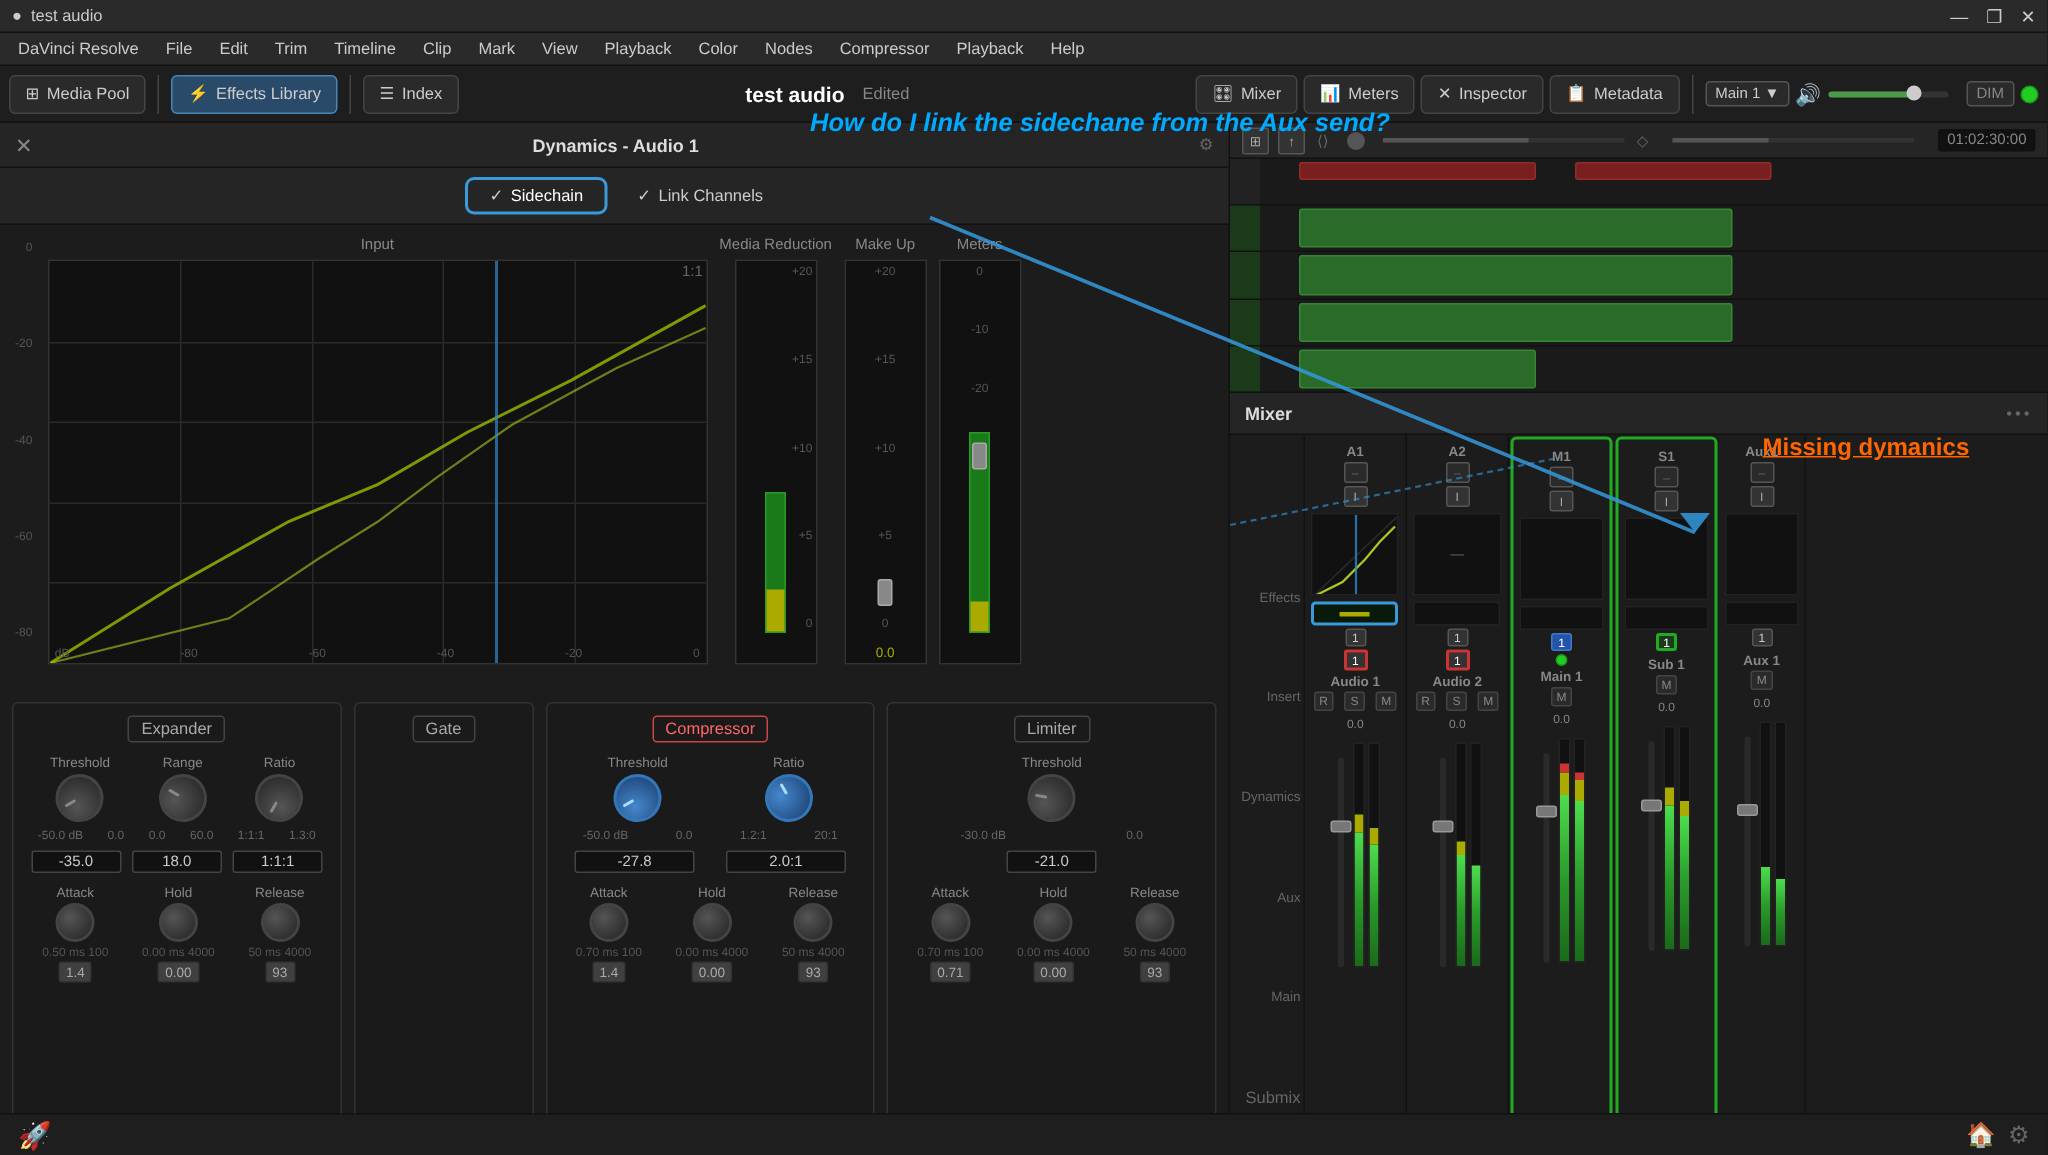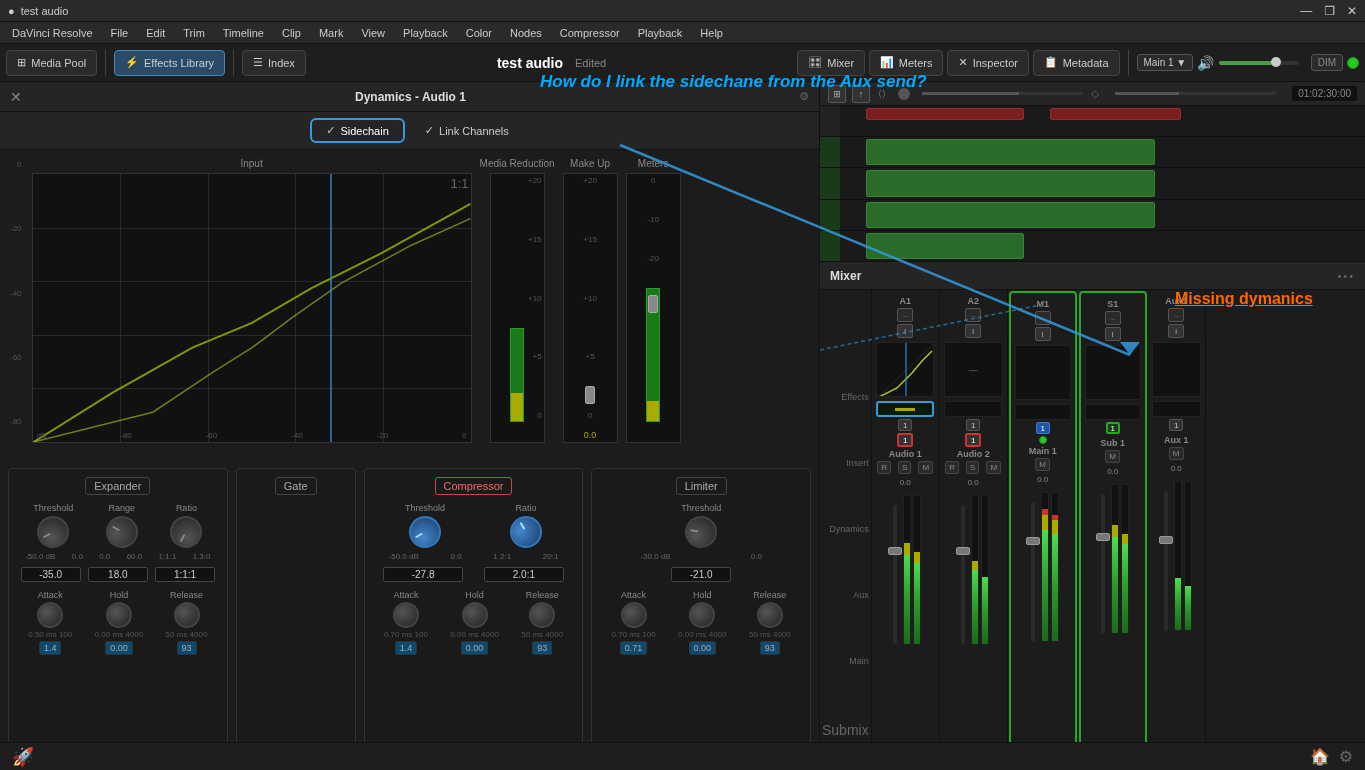--- a/index.html
+++ b/index.html
@@ -300,21 +300,21 @@
       height: 26px;
       border-radius: 50%;
       background: radial-gradient(circle at 35% 35%, #555, #222);
       border: 2px solid #444;
       position: relative;
     }
     .ahr-range { font-size: 8px; color: #555; }
     .ahr-value {
       font-size: 9px;
       color: #aaa;
-      background: #0c4a6e;
+      background: #404040;
       border: 1px solid #333;
       border-radius: 2px;
       padding: 1px 4px;
       text-align: center;
     }
 
     
     #right-panel {
       flex: 1;
       display: flex;
@@ -648,21 +648,21 @@
       height: 270px;
       padding: 2px 2px;
       text-align: right;
     }
 
     
     .ratio-label {
       position: absolute;
       right: 2px;
       top: 2px;
-      font-size: 13px;
+      font-size: 10px;
       color: #666;
     }
 
     
     .blue-vline {
       position: absolute;
       width: 2px;
       height: 100%;
       background: #3388cc;
       left: 68%;
@@ -1148,21 +1148,21 @@
 
       <div class="mixer-channels">
 
         <div style="min-width:50px;display:flex;flex-direction:column;justify-content:space-around;padding:4px 2px;border-right:1px solid #111;">
           <div style="height:14px;"></div>
           <span style="font-size:9px;color:#666;text-align:right;">Effects</span>
           <span style="font-size:9px;color:#666;text-align:right;">Insert</span>
           <span style="font-size:9px;color:#666;text-align:right;">Dynamics</span>
           <span style="font-size:9px;color:#666;text-align:right;">Aux</span>
           <span style="font-size:9px;color:#666;text-align:right;">Main</span>
-          <span style="font-size:14px;color:#666;text-align:right;">Submix</span>
+          <span style="font-size:11px;color:#666;text-align:right;">Submix</span>
         </div>
 
         <div class="mixer-channel">
           <div class="channel-name">A1</div>
 
           <div class="channel-row">
             <div class="channel-btn-small minus">–</div>
           </div>
 
           <div class="channel-row">

